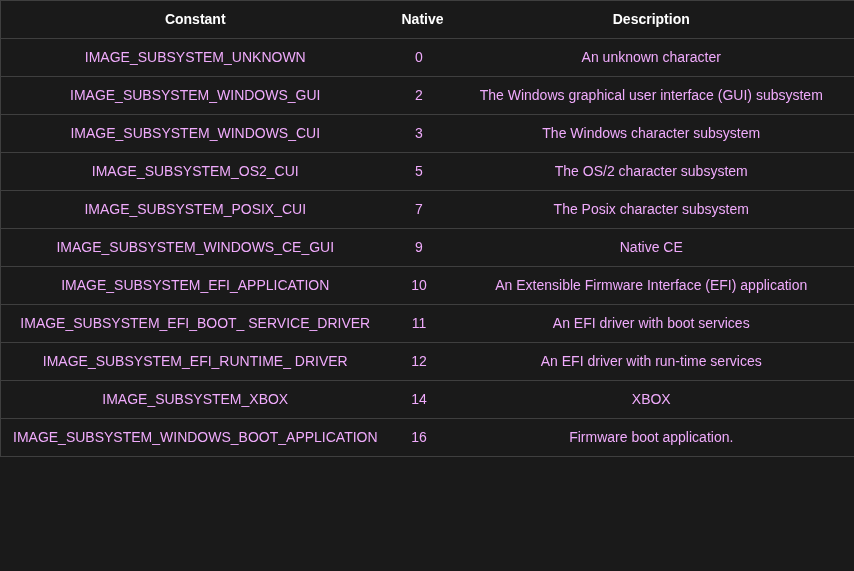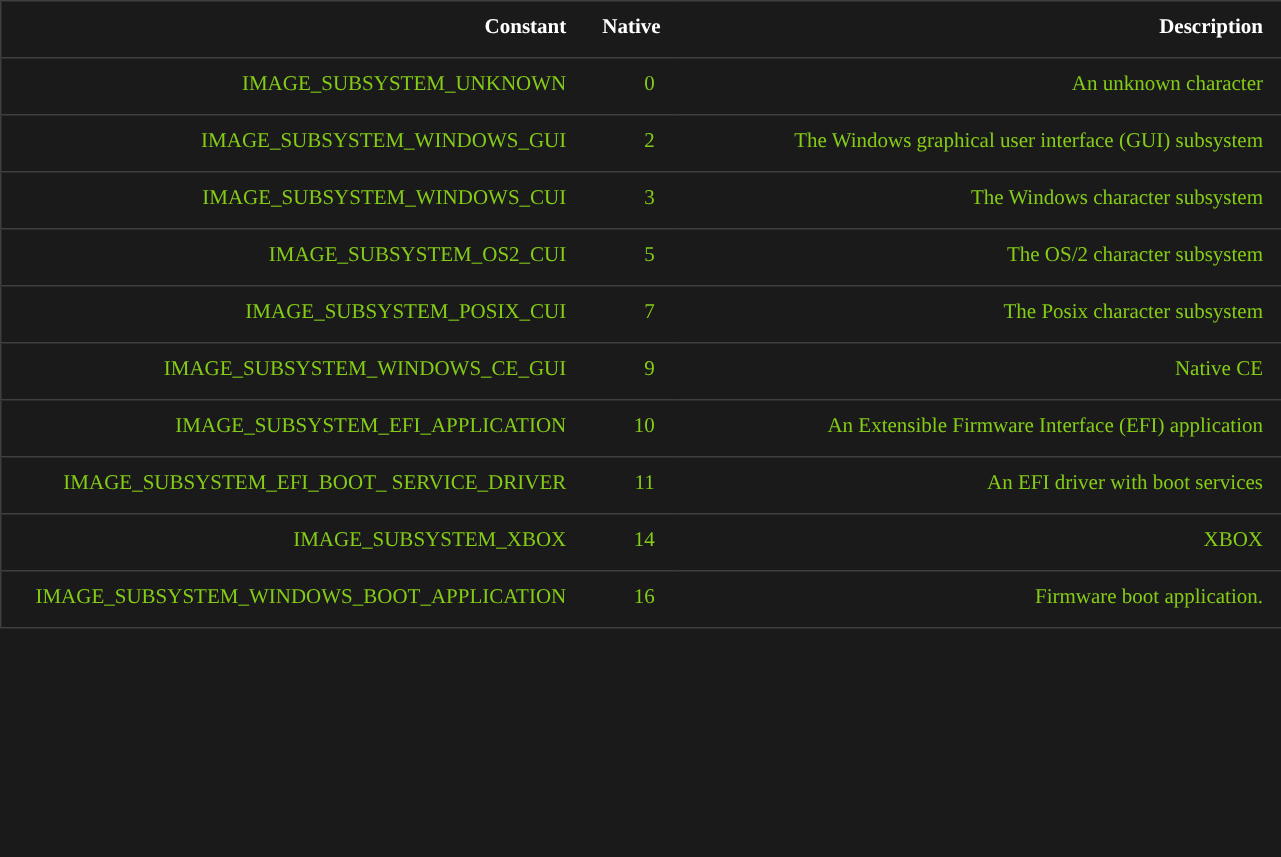--- a/index.html
+++ b/index.html
@@ -19,36 +19,35 @@
     border: 1px solid #3f3f3f;
     box-sizing: border-box;
   }
   table.doc-table col.col-constant { width: 389px; }
   table.doc-table col.col-value    { width: 59px; }
   table.doc-table col.col-desc     { width: 406px; }
   th, td {
     height: 38px;
     box-sizing: border-box;
     padding: 0 12px;
-    text-align: right;
+    text-align: center;
     vertical-align: middle;
     border-top: 1px solid #3f3f3f;
     border-bottom: 1px solid #3f3f3f;
     font-size: 14px;
     line-height: 1.2;
     white-space: nowrap;
     overflow: hidden;
-    font-family: Liberation Serif, serif;
   }
   thead th {
     color: #ffffff;
     font-weight: bold;
   }
   tbody td {
-    color: #84cc16;
+    color: #f0abfc;
     font-weight: normal;
   }
 </style>
 </head>
 <body>
 
 <table class="doc-table">
   <colgroup>
     <col class="col-constant">
     <col class="col-value">
@@ -96,20 +95,25 @@
         <td>IMAGE_SUBSYSTEM_EFI_APPLICATION</td>
         <td>10</td>
         <td>An Extensible Firmware Interface (EFI) application</td>
       </tr>
       <tr>
         <td>IMAGE_SUBSYSTEM_EFI_BOOT_ SERVICE_DRIVER</td>
         <td>11</td>
         <td>An EFI driver with boot services</td>
       </tr>
       <tr>
+        <td>IMAGE_SUBSYSTEM_EFI_RUNTIME_ DRIVER</td>
+        <td>12</td>
+        <td>An EFI driver with run-time services</td>
+      </tr>
+      <tr>
         <td>IMAGE_SUBSYSTEM_XBOX</td>
         <td>14</td>
         <td>XBOX</td>
       </tr>
       <tr>
         <td>IMAGE_SUBSYSTEM_WINDOWS_BOOT_APPLICATION</td>
         <td>16</td>
         <td>Firmware boot application.</td>
       </tr>
     </tbody>

